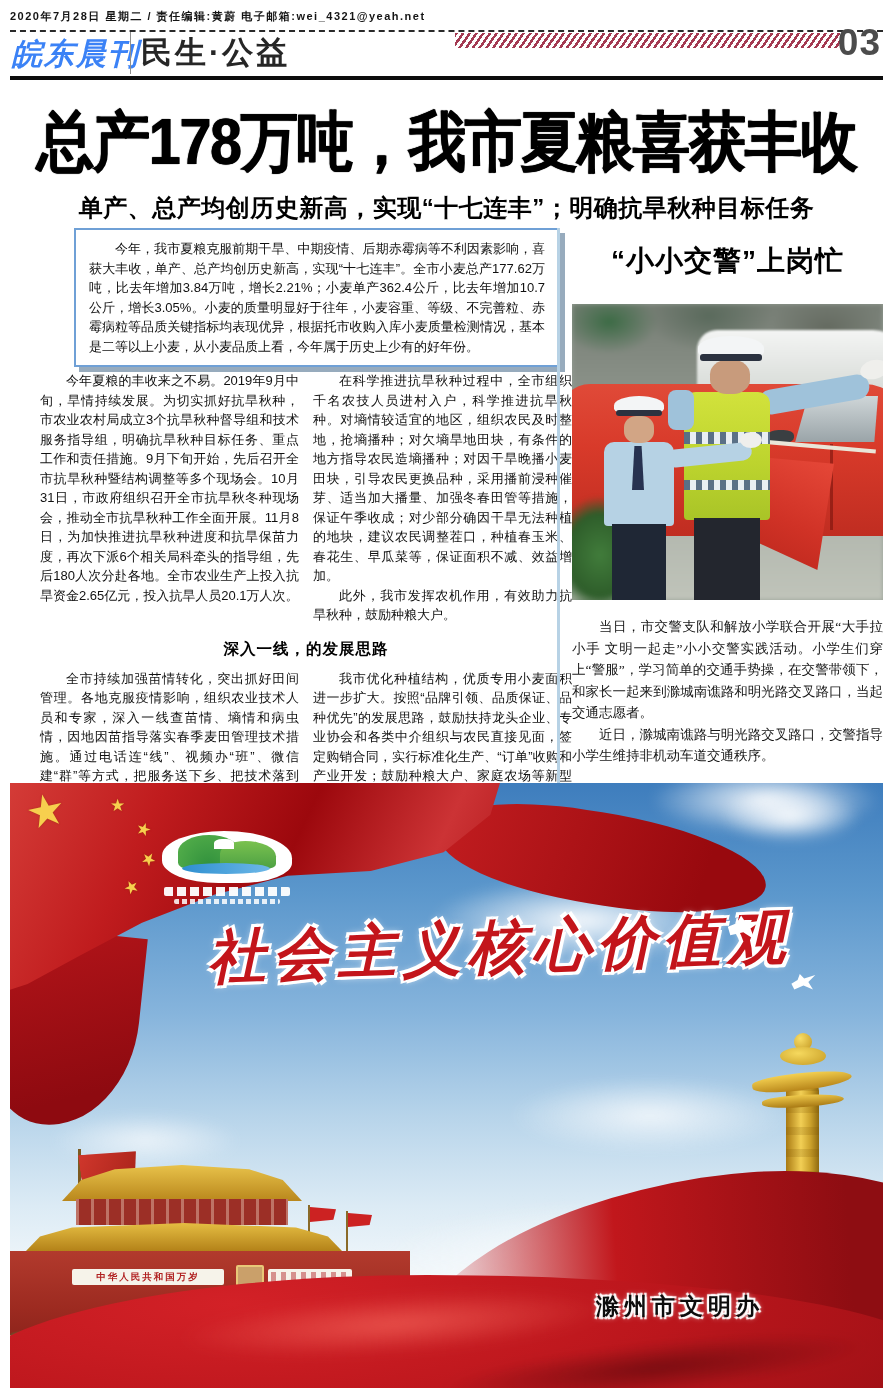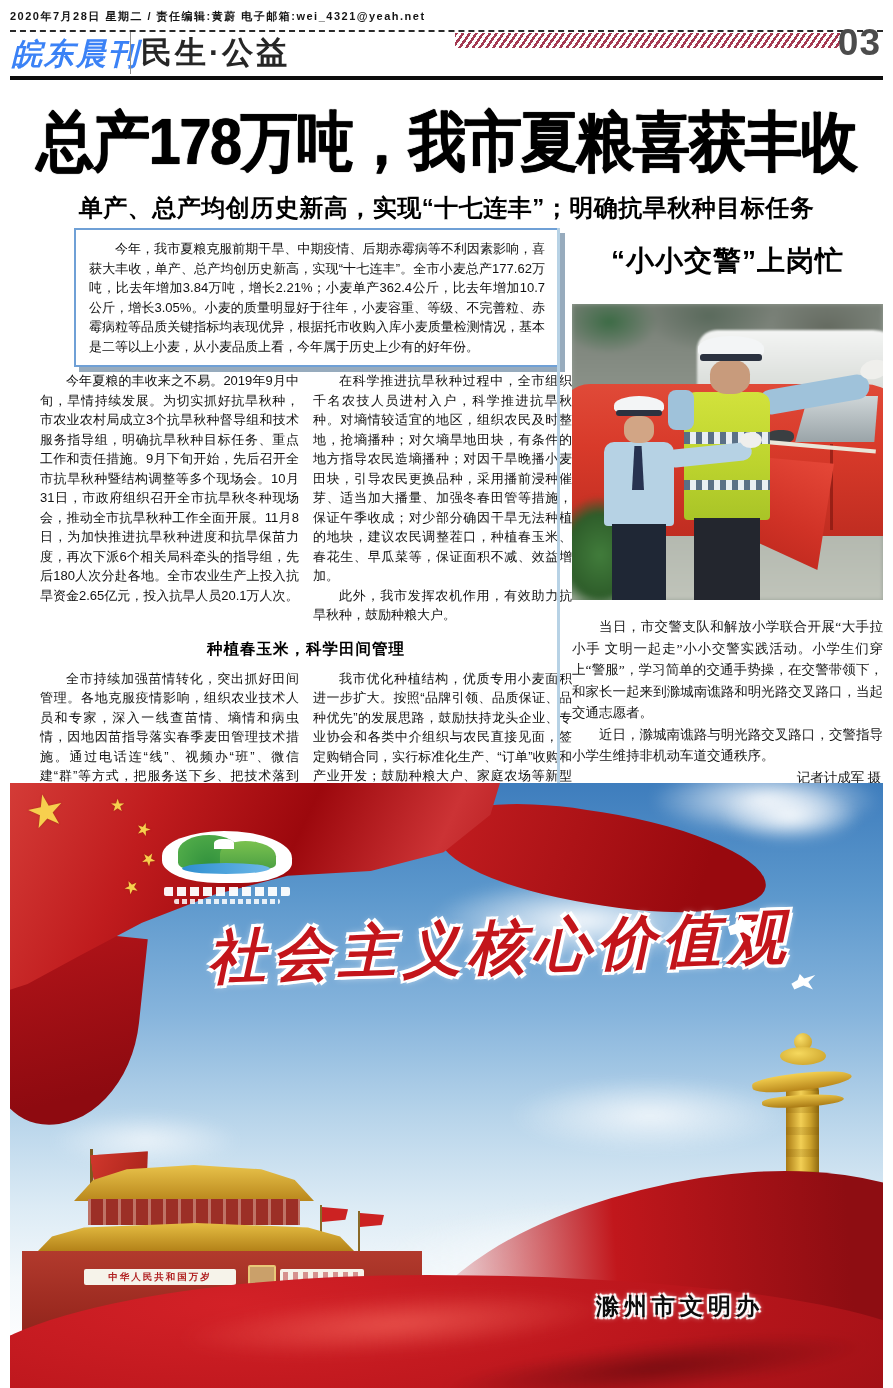--- a/index.html
+++ b/index.html
@@ -154,21 +154,21 @@
   .hb-wing{position:absolute;left:742px;top:290px;width:100px;height:17px;transform:rotate(-7deg);
      background:linear-gradient(180deg,#f4d050,#b8861a);border-radius:40% 60% 50% 50%;}
   .hb-wing2{position:absolute;left:752px;top:312px;width:82px;height:12px;transform:rotate(-4deg);
      background:linear-gradient(180deg,#eec84a,#a97a14);border-radius:40% 60% 50% 50%;}
   .hb-col{position:absolute;left:776px;top:300px;width:33px;height:250px;border-radius:8px 8px 0 0;
      background:linear-gradient(90deg,#a97912 0%,#f2cf55 45%,#caa02a 75%,#8f6a10 100%);}
   .hb-col:after{content:"";position:absolute;inset:0;border-radius:inherit;
      background:repeating-linear-gradient(180deg,rgba(120,80,0,.18) 0 8px,rgba(255,255,255,0) 8px 22px);}
 
   
-  .tam{position:absolute;left:12px;top:372px;width:470px;height:200px;}
+  .tam{position:absolute;left:0;top:372px;width:470px;height:200px;}
   .tam-flagbig{position:absolute;left:70px;top:-4px;width:58px;height:34px;transform:rotate(-8deg);
      background:linear-gradient(120deg,#d0372c,#a8231a);clip-path:polygon(0 0,100% 12%,92% 88%,0 100%);}
   .tam-pole{position:absolute;left:68px;top:-6px;width:3px;height:48px;background:#7c5a20;}
   .tam-roof1{position:absolute;left:52px;top:10px;width:240px;height:36px;
      background:linear-gradient(180deg,#e8c24a,#b9871c);
      clip-path:polygon(0 100%,8% 42%,22% 12%,50% 0,78% 12%,92% 42%,100% 100%);}
   .tam-floor{position:absolute;left:66px;top:44px;width:212px;height:26px;background:#9c2f26;}
   .tam-floor:after{content:"";position:absolute;inset:0;
      background:repeating-linear-gradient(90deg,rgba(255,240,220,.35) 0 3px,rgba(255,255,255,0) 3px 15px);}
   .tam-roof2{position:absolute;left:14px;top:68px;width:320px;height:30px;
@@ -227,21 +227,21 @@
 
   <div class="article">
     <div class="lead-box">
       <p>今年，我市夏粮克服前期干旱、中期疫情、后期赤霉病等不利因素影响，喜获大丰收，单产、总产均创历史新高，实现“十七连丰”。全市小麦总产177.62万吨，比去年增加3.84万吨，增长2.21%；小麦单产362.4公斤，比去年增加10.7公斤，增长3.05%。小麦的质量明显好于往年，小麦容重、等级、不完善粒、赤霉病粒等品质关键指标均表现优异，根据托市收购入库小麦质量检测情况，基本是二等以上小麦，从小麦品质上看，今年属于历史上少有的好年份。</p>
     </div>
     <div class="cols">
       <p>今年夏粮的丰收来之不易。2019年9月中旬，旱情持续发展。为切实抓好抗旱秋种，市农业农村局成立3个抗旱秋种督导组和技术服务指导组，明确抗旱秋种目标任务、重点工作和责任措施。9月下旬开始，先后召开全市抗旱秋种暨结构调整等多个现场会。10月31日，市政府组织召开全市抗旱秋冬种现场会，推动全市抗旱秋种工作全面开展。11月8日，为加快推进抗旱秋种进度和抗旱保苗力度，再次下派6个相关局科牵头的指导组，先后180人次分赴各地。全市农业生产上投入抗旱资金2.65亿元，投入抗旱人员20.1万人次。</p>
       <p>在科学推进抗旱秋种过程中，全市组织千名农技人员进村入户，科学推进抗旱秋种。对墒情较适宜的地区，组织农民及时整地，抢墒播种；对欠墒旱地田块，有条件的地方指导农民造墒播种；对因干旱晚播小麦田块，引导农民更换品种，采用播前浸种催芽、适当加大播量、加强冬春田管等措施，保证午季收成；对少部分确因干旱无法种植的地块，建议农民调整茬口，种植春玉米、春花生、早瓜菜等，保证面积不减、效益增加。</p>
       <p>此外，我市发挥农机作用，有效助力抗旱秋种，鼓励种粮大户。</p>
     </div>
-    <div class="sec-heading">种植春玉米，科学田间管理</div>
+    <div class="sec-heading">深入一线，的发展思路</div>
     <div class="cols">
       <p>全市持续加强苗情转化，突出抓好田间管理。各地克服疫情影响，组织农业技术人员和专家，深入一线查苗情、墒情和病虫情，因地因苗指导落实春季麦田管理技术措施。通过电话连“线”、视频办“班”、微信建“群”等方式，把服务送下乡、把技术落到地，累计线上指导14.5万人次。派出千名农技人员深入一线实地指导，累计参与线下指导服务12610余人次。田管措施的落实，促进了全市小麦苗情转化，苗情好于常年。</p>
       <p>据了解，全市小麦赤霉病实现了“两次防控全覆盖”，防治面积达1013万亩次，其中统防统治面积807万亩次，占比79.7%，均为历年最高。防治效果非常理想，为我市夏粮丰产丰收提供了有力保障。</p>
       <p>我市优化种植结构，优质专用小麦面积进一步扩大。按照“品牌引领、品质保证、品种优先”的发展思路，鼓励扶持龙头企业、专业协会和各类中介组织与农民直接见面，签定购销合同，实行标准化生产、“订单”收购和产业开发；鼓励种粮大户、家庭农场等新型农业经营主体，带头调整结构，推行产供销一体化经营。全市落实优质专用品牌小麦生产302.6万亩，优质麦比重首次突破六成，全面提升小麦种植效益。根据专用小麦每斤平均高于市场5分钱测算，仅此一项每亩小麦收益增加36元，带动全市农民增收1.1亿元。</p>
       <p class="byline">（记者包增光）</p>
     </div>
   </div>
 
   <div class="separator"></div>
 
@@ -272,21 +272,20 @@
       <div class="kid-tie"></div>
       <div class="kid-pants"></div>
       <div class="kid-glove"></div>
       <div class="kid-face"></div>
       <div class="kid-hat"></div>
       <div class="kid-hatband"></div>
     </div>
     <div class="caption">
       <p>当日，市交警支队和解放小学联合开展“大手拉小手  文明一起走”小小交警实践活动。小学生们穿上“警服”，学习简单的交通手势操，在交警带领下，和家长一起来到滁城南谯路和明光路交叉路口，当起交通志愿者。</p>
       <p>近日，滁城南谯路与明光路交叉路口，交警指导小学生维持非机动车道交通秩序。</p>
-      <p class="credit">记者计成军  摄</p>
     </div>
   </div>
 
   <div class="poster">
     <div class="cloud cl1"></div>
     <div class="cloud cl2"></div>
     <div class="cloud cl3"></div>
     <div class="cloud cl4"></div>
     <div class="cloud cl5"></div>
     <div class="ground-fade"></div>

